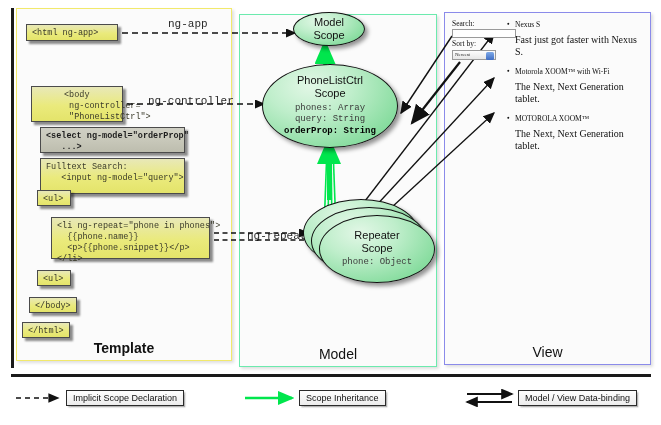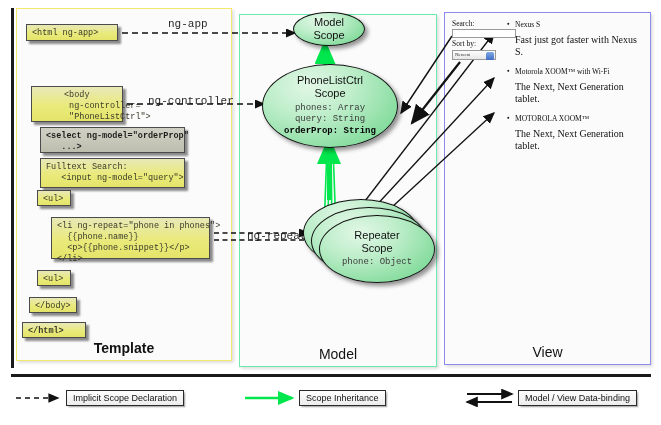--- a/index.html
+++ b/index.html
@@ -209,35 +209,35 @@
 
   <div class="codebox" style="left:26px;  top:24px;  width:92px;  height:17px;">&lt;html ng-app&gt;</div>
 
   <div class="codebox" style="left:31px;  top:86px;  width:92px;  height:36px;padding-left:32px;">&lt;body
  ng-controller=
  "PhoneListCtrl"&gt;</div>
 
   <div class="codebox grey" style="left:40px; top:127px; width:145px; height:26px;">&lt;select ng-model="orderProp"
    ...&gt;</div>
 
-  <div class="codebox" style="left:40px;  top:158px; width:145px; height:30px;">Fulltext Search:
+  <div class="codebox" style="left:40px;  top:158px; width:145px; height:36px;">Fulltext Search:
    &lt;input ng-model="query"&gt;</div>
 
   <div class="codebox" style="left:37px;  top:190px; width:34px;  height:16px;">&lt;ul&gt;</div>
 
   <div class="codebox" style="left:51px;  top:217px; width:159px; height:42px;">&lt;li ng-repeat="phone in phones"&gt;
   {{phone.name}}
   &lt;p&gt;{{phone.snippet}}&lt;/p&gt;
 &lt;/li&gt;</div>
 
   <div class="codebox" style="left:37px;  top:270px; width:34px;  height:16px;">&lt;ul&gt;</div>
 
   <div class="codebox" style="left:29px;  top:297px; width:48px;  height:16px;">&lt;/body&gt;</div>
 
-  <div class="codebox" style="left:22px;  top:322px; width:64px;  height:16px;font-weight:bold;">&lt;/html&gt;</div>
+  <div class="codebox" style="left:22px;  top:322px; width:48px;  height:16px;">&lt;/html&gt;</div>
 
   <div class="edge-label" style="left:168px; top:18px;">ng-app</div>
   <div class="edge-label" style="left:148px; top:95px;">ng-controller</div>
   <div class="edge-label" style="left:247px; top:220px;margin-top:10px;">ng-repeat</div>
 
   <svg class="overlay">
     <defs>
       <marker id="arrB" markerWidth="7" markerHeight="7" refX="6" refY="3" orient="auto">
         <path d="M0,0 L7,3 L0,6 z" fill="#111111"></path>
       </marker>

